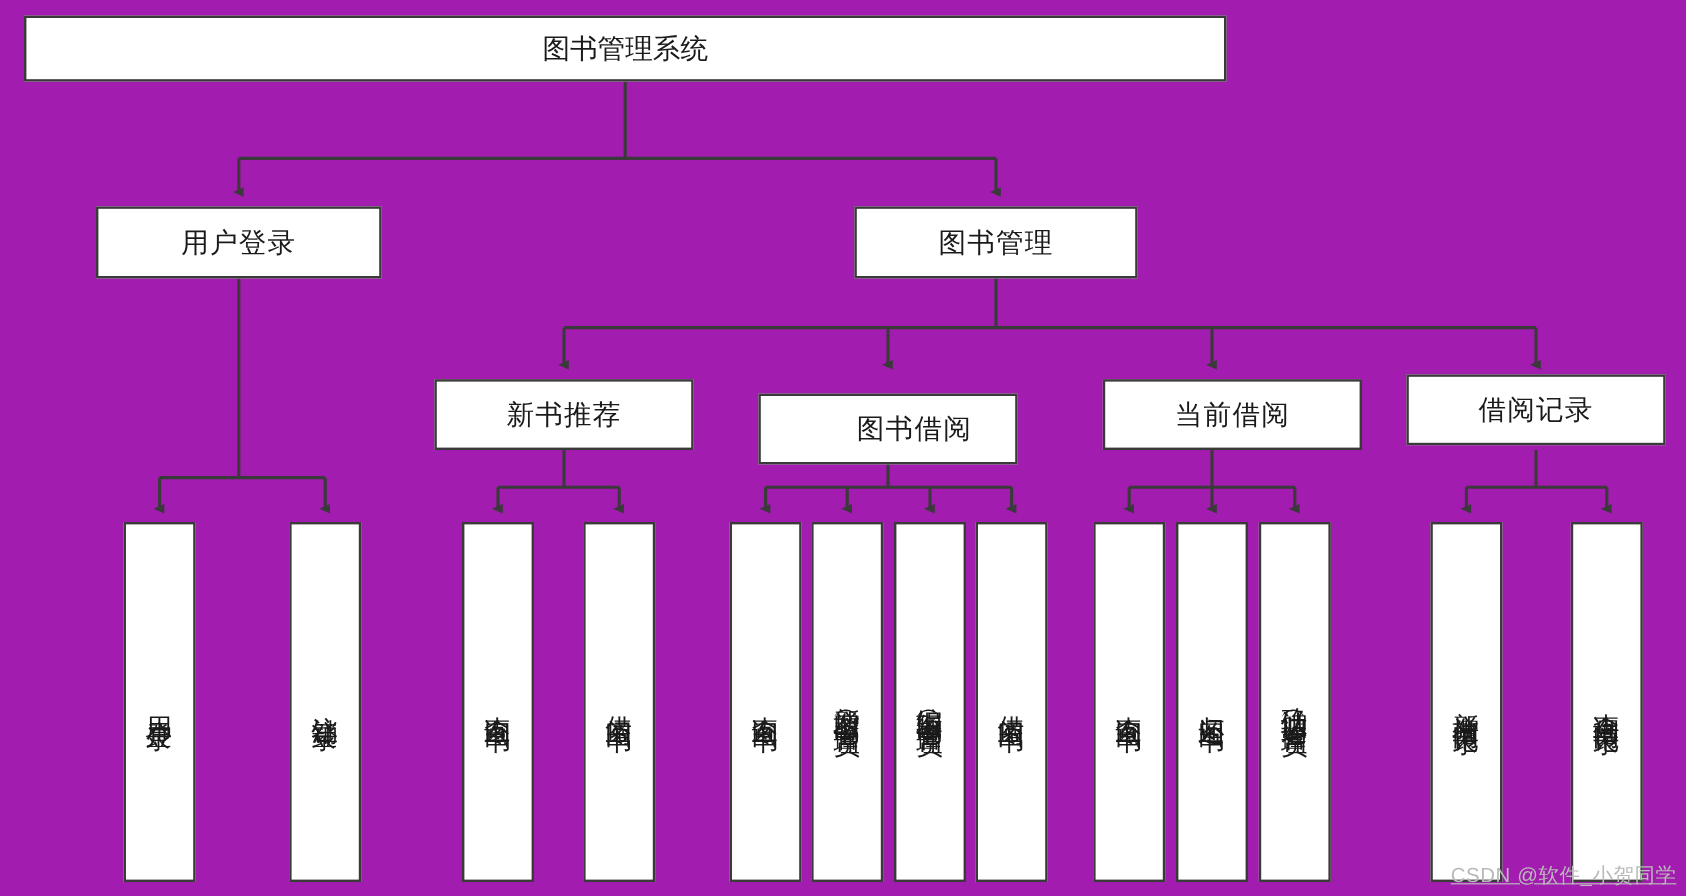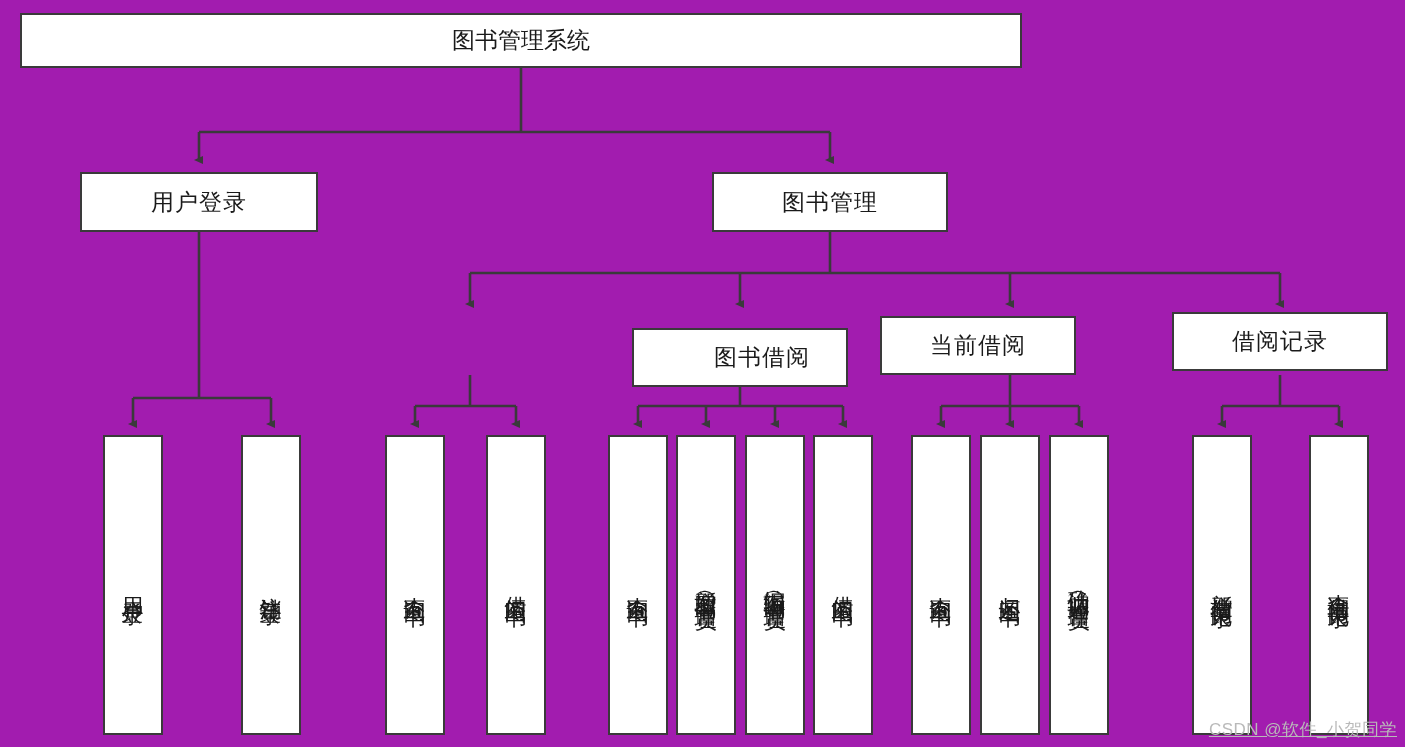--- a/index.html
+++ b/index.html
@@ -127,24 +127,27 @@
     <span>图书管理系统</span>
   </div>
 
   <div class="node horiz" style="left:80px; top:172px; width:238px; height:60px;">
     <span>用户登录</span>
   </div>
   <div class="node horiz" style="left:712px; top:172px; width:236px; height:60px;">
     <span>图书管理</span>
   </div>
 
+  <div class="node horiz" style="left:362px; top:316px; width:216px; height:59px;">
+    <span>新书推荐</span>
+  </div>
   <div class="node horiz" style="left:632px; top:328px; width:216px; height:59px;padding-left:44px;">
     <span>图书借阅</span>
   </div>
-  <div class="node horiz" style="left:880px; top:316px; width:196px; height:59px;">
+  <div class="node horiz" style="left:919px; top:316px; width:216px; height:59px;">
     <span>当前借阅</span>
   </div>
   <div class="node horiz" style="left:1172px; top:312px; width:216px; height:59px;">
     <span>借阅记录</span>
   </div>
 
   <div class="node leaf" style="left:103px; top:435px; width:60px; height:300px;">
     <span class="leaf-text">用户登录</span>
   </div>
   <div class="node leaf" style="left:241px; top:435px; width:60px; height:300px;">

